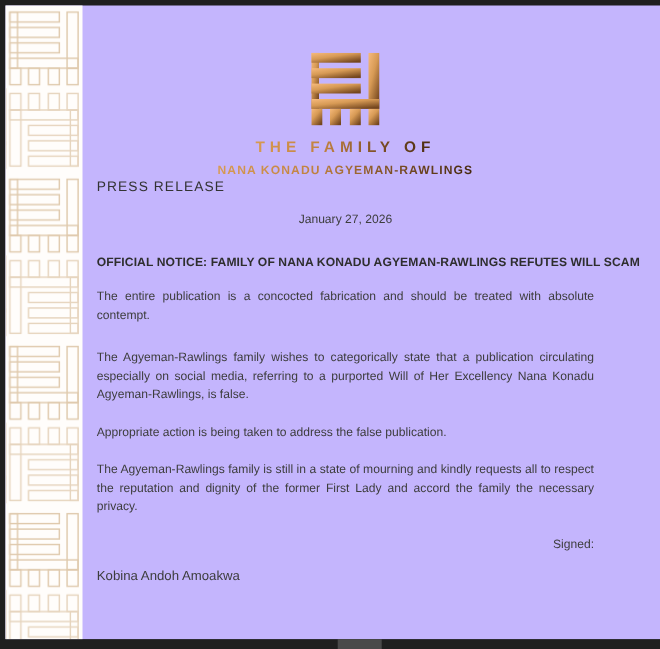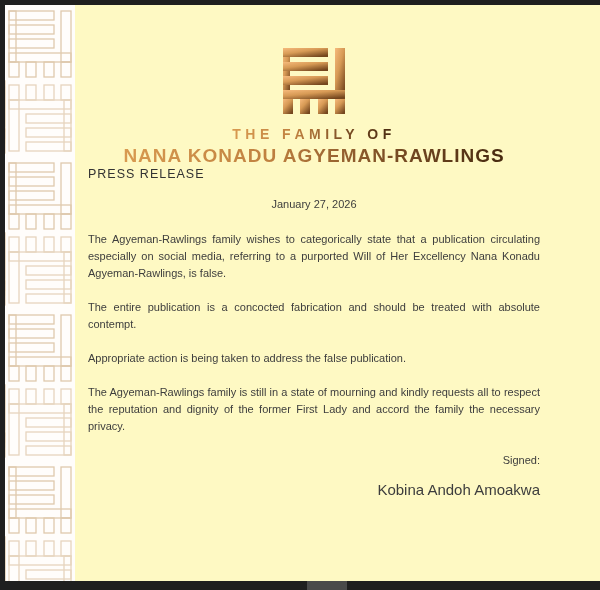--- a/index.html
+++ b/index.html
@@ -1,17 +1,17 @@
 <!DOCTYPE html>
 <html><head>
 <meta charset="utf-8">
 <style>
   html,body{margin:0;padding:0;background:#ffffff;}
   .page{
-    position:relative;width:600px;height:590px;background:#fef9c3;overflow:hidden;
+    position:relative;width:600px;height:590px;background:#c4b5fd;overflow:hidden;
     font-family:"Liberation Sans",sans-serif;
   }
   
   .bar{position:absolute;background:#1f1f1f;}
   .bar.top{left:0;top:0;right:0;height:5px;}
   .bar.left{left:0;top:0;bottom:0;width:5px;}
   .bar.bottom{left:0;bottom:0;right:0;height:9px;}
   .bar-thumb{position:absolute;bottom:0;left:307px;width:40px;height:9px;background:#4a4a4a;}
   
   .pattern-strip{position:absolute;left:5px;top:5px;bottom:9px;width:70px;overflow:hidden;background:#fffdfb;}
@@ -21,28 +21,28 @@
   .orgline{text-align:center;}
   .org1{margin-top:11px;}
   .org2{margin-top:2px;}
   .grad{
     display:inline-block;font-weight:bold;
     background:linear-gradient(90deg,#d89a50 0%,#c08140 38%,#7a4d24 70%,#46290f 100%);
     -webkit-background-clip:text;background-clip:text;
     color:transparent;-webkit-text-fill-color:transparent;
   }
   .org1 .grad{font-size:14px;letter-spacing:4.5px;}
-  .org2 .grad{font-size:19px;letter-spacing:1px;}
+  .org2 .grad{font-size:11px;letter-spacing:1px;}
   .kicker{font-size:12.5px;letter-spacing:1px;color:#333333;}
   .date{margin-top:17px;text-align:center;font-size:11px;color:#3d3d3d;}
   .title{margin-top:27px;font-size:11px;font-weight:bold;color:#2e2e2e;white-space:nowrap;letter-spacing:0.1px;}
   .body-p{margin:17px 0 0 0;font-size:11px;line-height:17px;text-align:justify;color:#3d3d3d;}
   .body-p.first{margin-top:21px;}
   .signed{margin:19px 0 0 0;font-size:11px;color:#3d3d3d;text-align:right;}
-  .signatory{margin:15px 0 0 0;font-size:15px;color:#3d3d3d;text-align:right;}
+  .signatory{margin:15px 0 0 0;font-size:12px;color:#3d3d3d;}
 </style>
 </head>
 <body>
 
 <div class="page">
 
   <div class="bar top"></div>
   <div class="bar left"></div>
   <div class="bar bottom"></div>
   <div class="bar-thumb"></div>
@@ -101,23 +101,24 @@
       <span class="grad">THE FAMILY OF</span>
     </div>
     <div class="orgline org2">
       <span class="grad">NANA KONADU AGYEMAN-RAWLINGS</span>
     </div>
 
     <div class="kicker">PRESS RELEASE</div>
 
     <div class="date">January 27, 2026</div>
 
+    <div class="title">OFFICIAL NOTICE: FAMILY OF NANA KONADU AGYEMAN-RAWLINGS REFUTES WILL SCAM</div>
 
+    <p class="body-p">The entire publication is a concocted fabrication and should be treated with absolute contempt.</p>
     <p class="body-p first">The Agyeman-Rawlings family wishes to categorically state that a publication circulating especially on social media, referring to a purported Will of Her Excellency Nana Konadu Agyeman-Rawlings, is false.</p>
-    <p class="body-p">The entire publication is a concocted fabrication and should be treated with absolute contempt.</p>
     <p class="body-p">Appropriate action is being taken to address the false publication.</p>
     <p class="body-p">The Agyeman-Rawlings family is still in a state of mourning and kindly requests all to respect the reputation and dignity of the former First Lady and accord the family the necessary privacy.</p>
 
     <p class="signed">Signed:</p>
     <p class="signatory">Kobina Andoh Amoakwa</p>
 
   </div>
 </div>
 
 </body></html>

